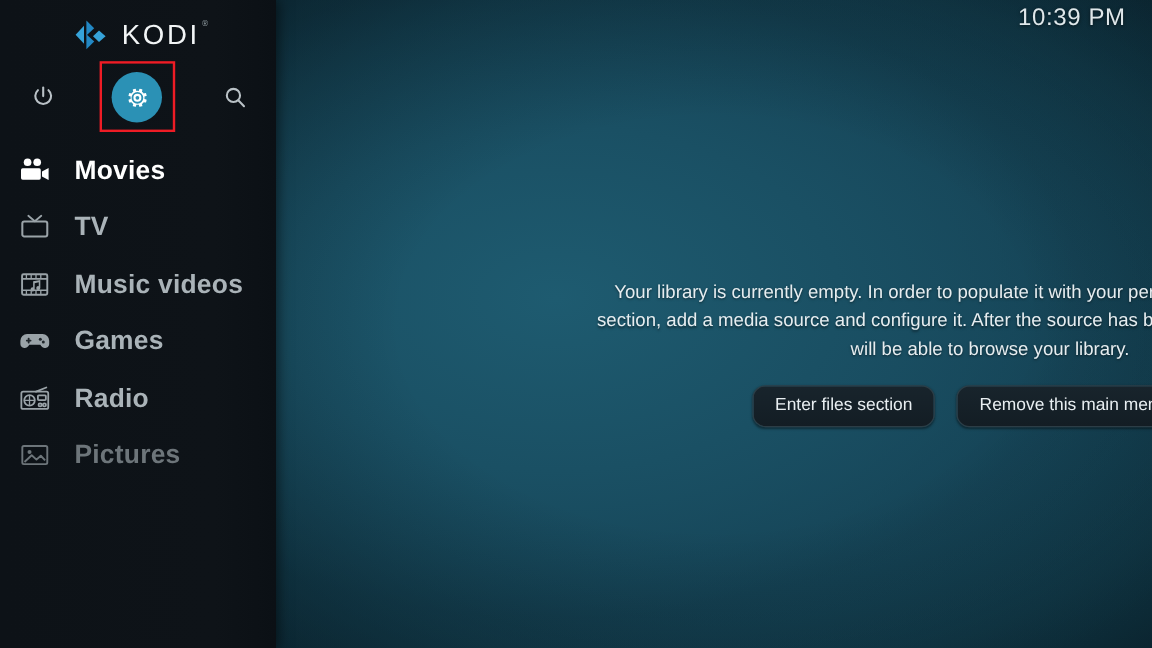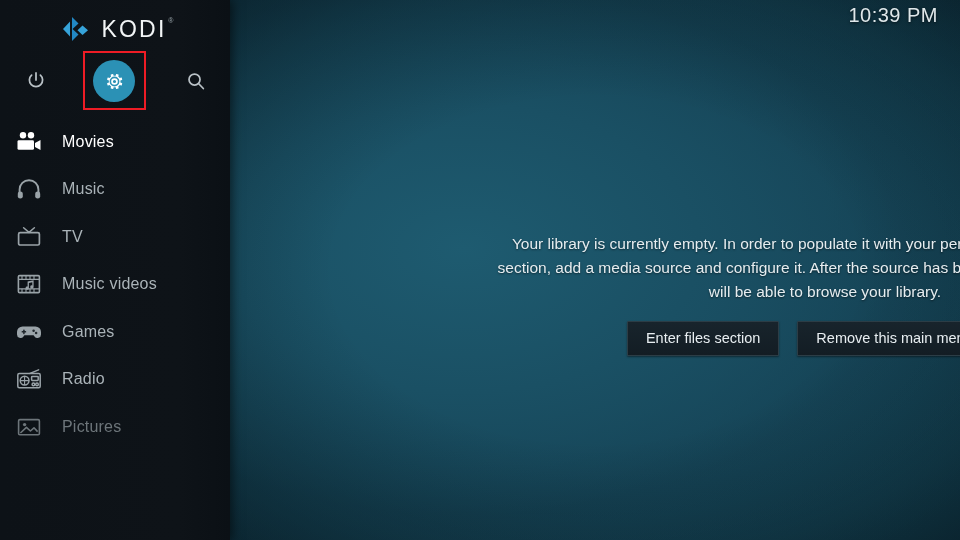--- a/index.html
+++ b/index.html
@@ -82,21 +82,21 @@
   .menu { position:absolute; left:0; top:118px; width:230px; }
   .menu-item {
     height:47.5px; display:flex; align-items:center; padding-left:10px;
     color:#c3cbd0;
   }
   .menu-item .mi-icon {
     width:38px; height:30px; display:flex; align-items:center; justify-content:center;
     flex:0 0 38px;
   }
   .menu-item .mi-label {
-    font-size:16px; font-weight:400; margin-left:14px; letter-spacing:.2px;
+    font-size:22px; font-weight:700; margin-left:14px; letter-spacing:.2px;
   }
   .menu-item.selected { color:#ffffff; }
   .menu-item.selected .mi-label { color:#ffffff; }
   .menu-item.dim { color:#6d757a; }
   .menu-item:not(.selected):not(.dim) { color:#aab3b8; }
 
   .icon-svg { display:block; }
 
   
   .empty-wrap {
@@ -110,21 +110,21 @@
   }
   .btn-row {
     margin-top:17px; display:flex; justify-content:center; gap:18px;
   }
   .kbtn {
     background:linear-gradient(to bottom,#18242c,#131d24);
     border:1px solid #2c3d46;
     color:#e8eef1;
     font-size:14.5px;
     padding:8px 18px 9px;
-    border-radius:1px;
+    border-radius:11px;
     font-family:"Liberation Sans", sans-serif;
     box-shadow:0 1px 2px rgba(0,0,0,.45);
     cursor:pointer;
   }
 </style>
 </head>
 <body>
 
 <div id="app">
 
@@ -198,30 +198,20 @@
             <circle cx="7" cy="4.2" r="3.2"></circle>
               <circle cx="15" cy="4.2" r="3.2"></circle>
             <rect x="1.5" y="9.2" width="16.5" height="9.6" rx="1.4"></rect>
             <polygon points="19,12 24.5,9 24.5,19 19,16"></polygon>
           </svg>
         </span>
         <span class="mi-label">Movies</span>
       </div>
 
 
-      <div class="menu-item">
-        <span class="mi-icon">
-          <svg class="icon-svg" width="26" height="22" viewBox="0 0 26 22" fill="none" stroke="#9aa3a8" stroke-width="1.9">
-            <path d="M3.6 15 V11.6 a9.4 9.4 0 0 1 18.8 0 V15"></path>
-            <rect x="1.8" y="13.4" width="5" height="7.2" rx="2.4" fill="#9aa3a8" stroke="none"></rect>
-            <rect x="19.2" y="13.4" width="5" height="7.2" rx="2.4" fill="#9aa3a8" stroke="none"></rect>
-          </svg>
-        </span>
-        <span class="mi-label">Music</span>
-      </div>
 
       <div class="menu-item">
         <span class="mi-icon">
           <svg class="icon-svg" width="26" height="22" viewBox="0 0 26 22" fill="none" stroke="#9aa3a8" stroke-width="1.7">
             <rect x="2.6" y="6.6" width="20.8" height="12.4" rx="1.6"></rect>
             <path d="M13 6.4 L7.6 1.8 M13 6.4 L18.4 1.8" stroke-linecap="round" stroke-width="1.5"></path>
           </svg>
         </span>
         <span class="mi-label">TV</span>
       </div>

